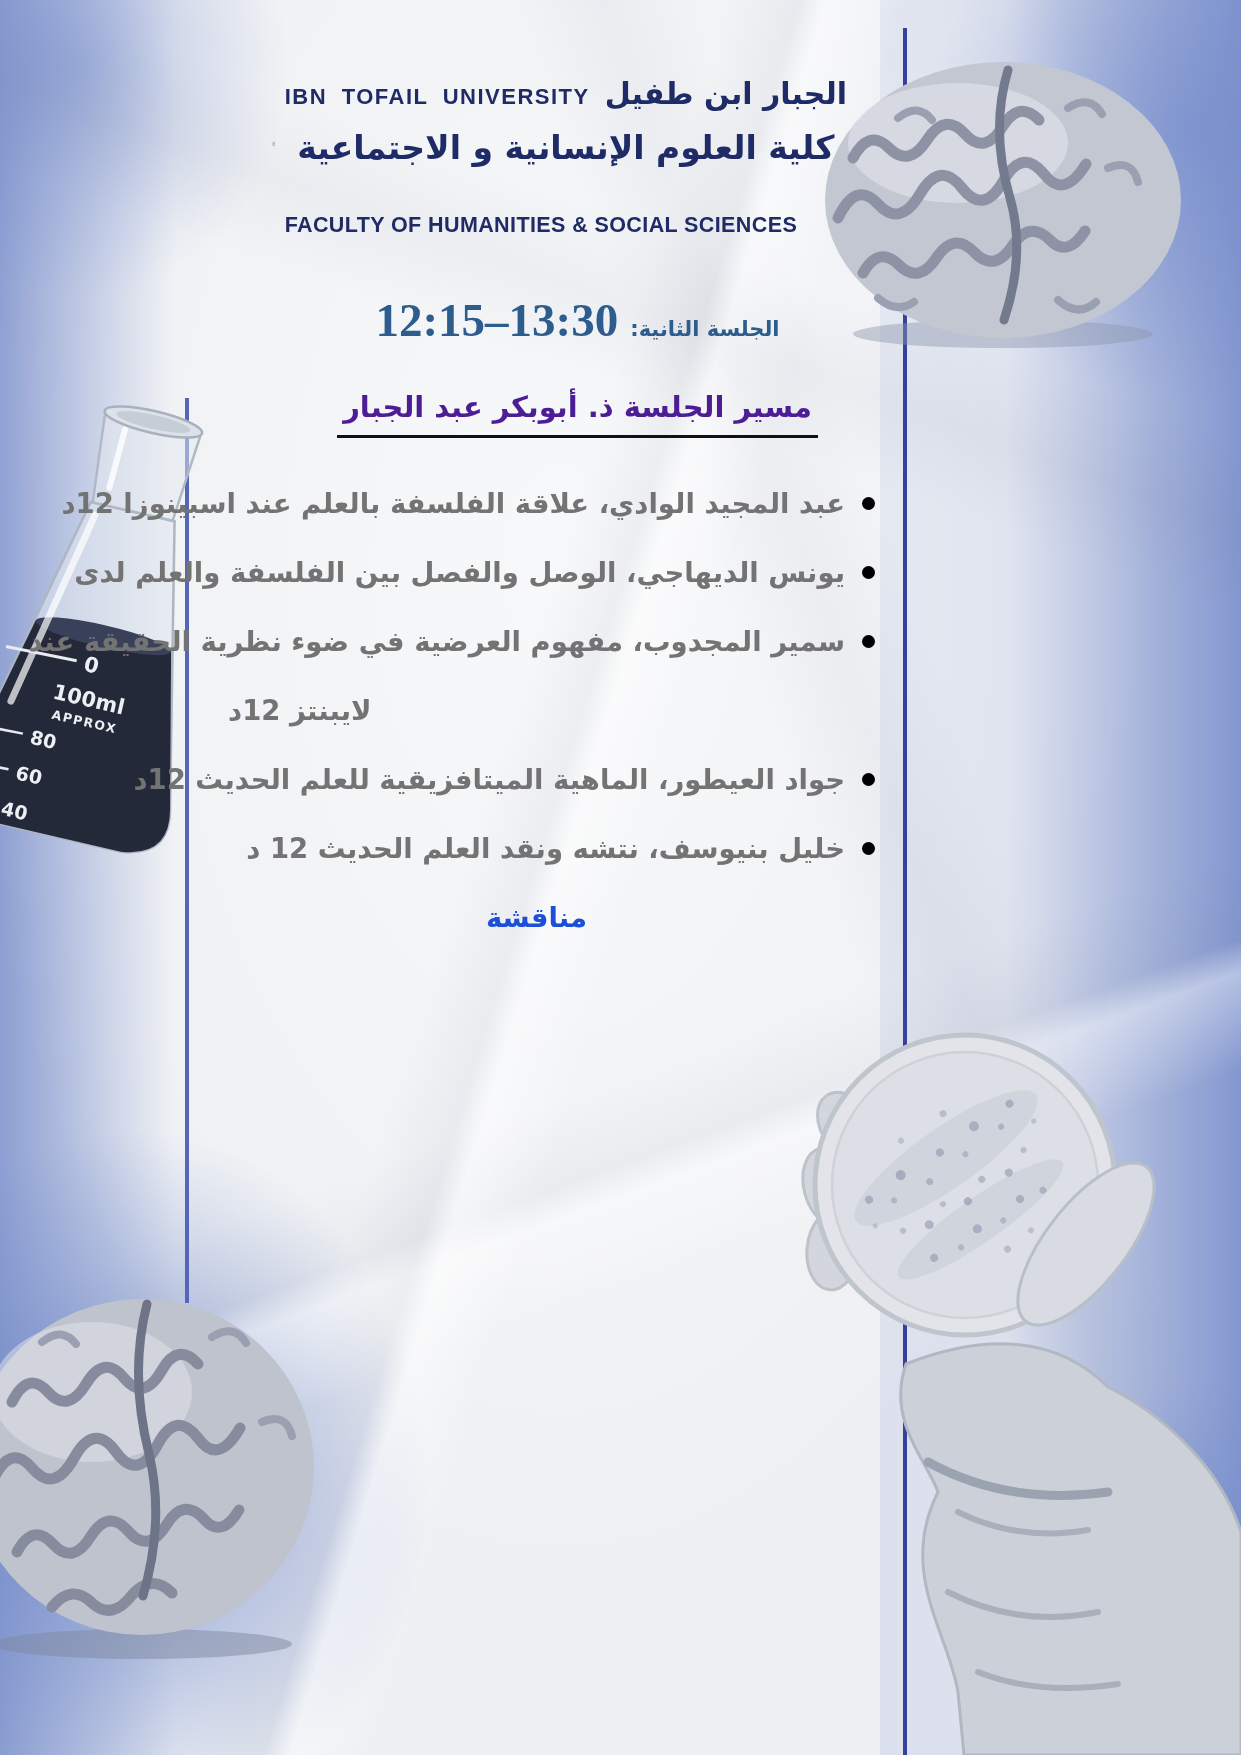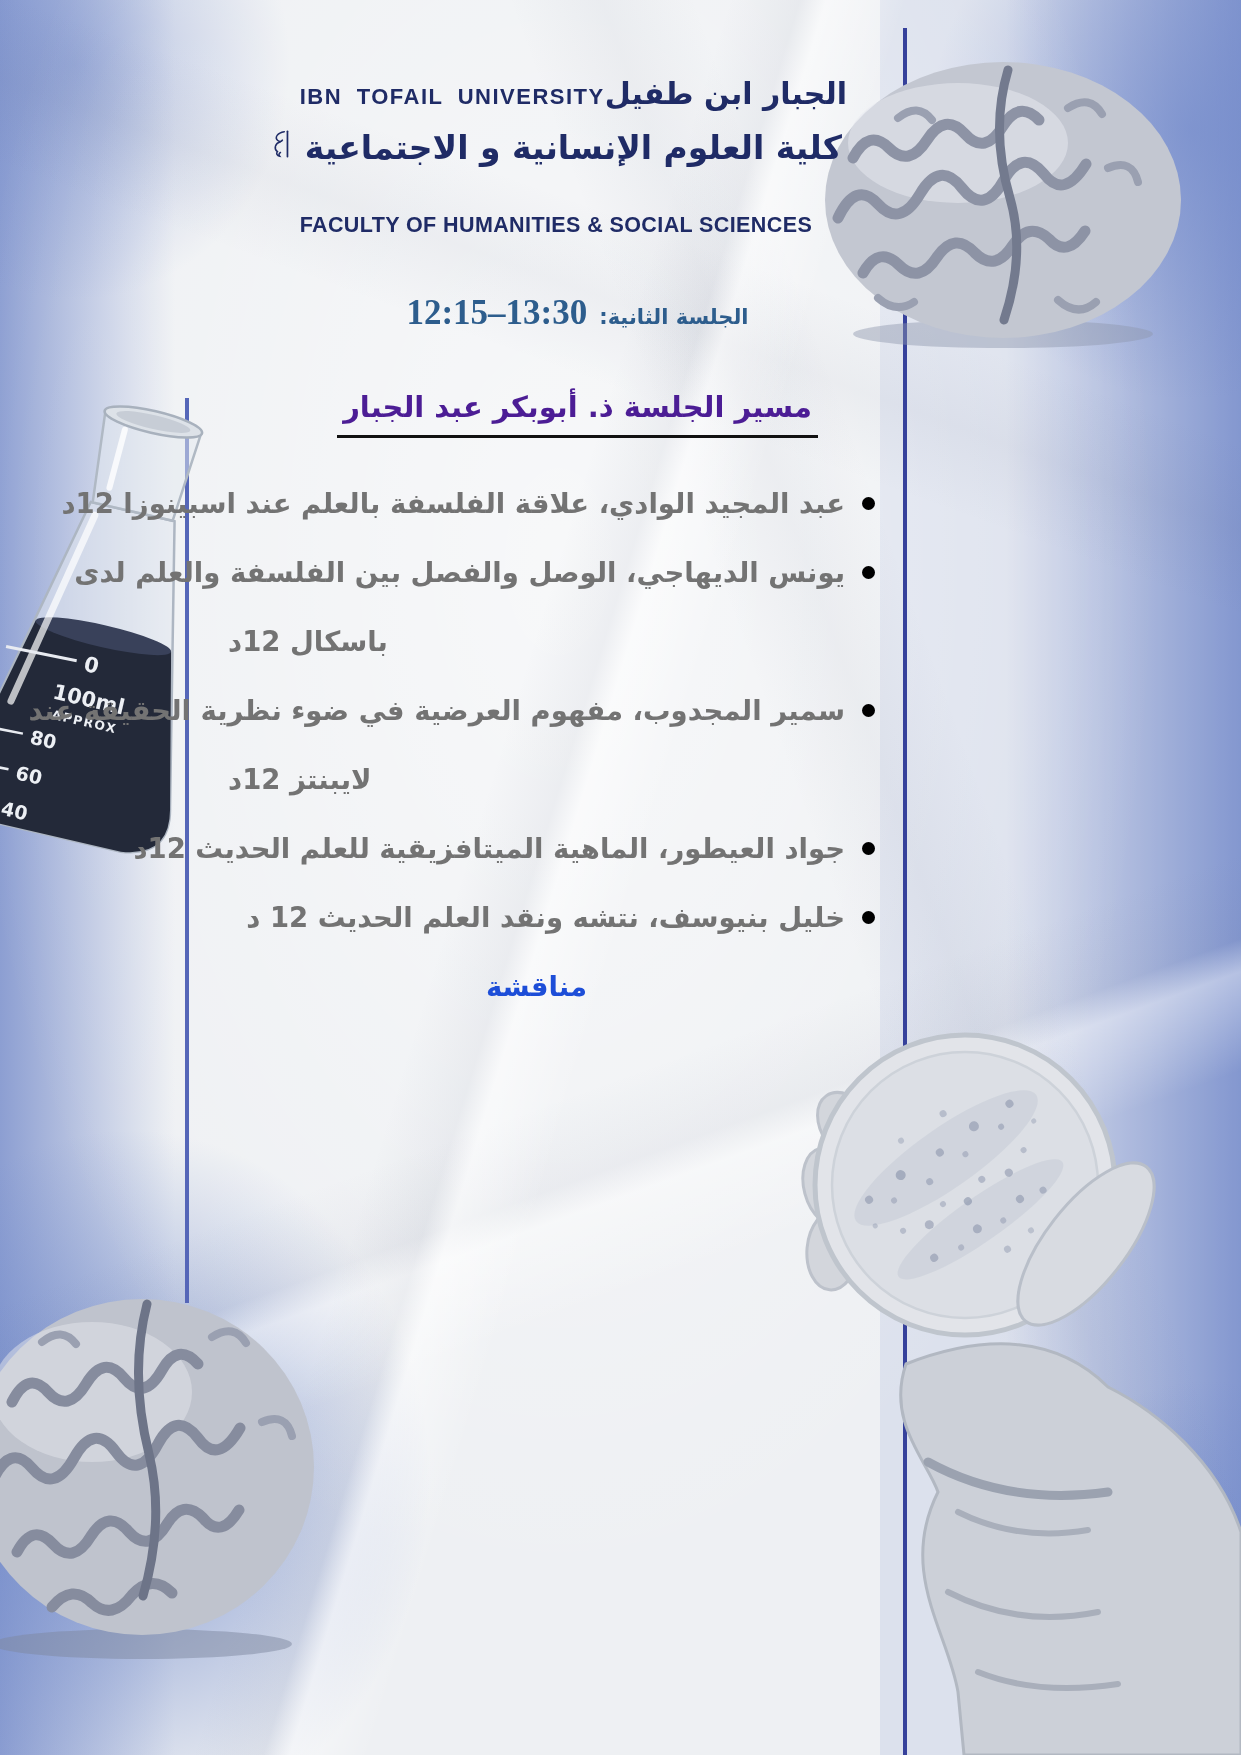--- a/index.html
+++ b/index.html
@@ -34,33 +34,33 @@
   
   .vline-right { left:903px; top:28px; width:4px; height:1727px; background:#36419b; z-index:2; }
   .vline-left  { left:185px; top:398px; width:4px; height:905px; background:#5566b8; z-index:2; }
 
   .decor { position:absolute; z-index:3; pointer-events:none; }
 
   
   .header { position:absolute; left:272px; top:68px; width:575px; height:152px;
             display:flex; align-items:stretch; z-index:5; }
   .logo-text { flex:1; padding-left:10px; color:#1f2b66; }
-  .lg-row1 { display:flex; align-items:baseline; gap:0; height:46px; padding-top:8px; }
+  .lg-row1 { display:flex; align-items:baseline; gap:15px; height:46px; padding-top:8px; }
   .lg-en1  { font-family:"Liberation Sans","DejaVu Sans",sans-serif; font-weight:bold;
              font-size:22px; letter-spacing:1.5px; word-spacing:7px; white-space:nowrap; }
   .lg-ar1  { font-size:30px; font-weight:bold; white-space:nowrap; }
   .lg-row2 { font-size:33px; font-weight:bold; text-align:center; height:52px; line-height:52px; white-space:nowrap; }
   .lg-row3 { font-family:"Liberation Sans","DejaVu Sans",sans-serif; font-weight:bold;
              font-size:21.5px; letter-spacing:.4px; white-space:nowrap; padding-top:4px;margin-top:35px; }
 
   
   .title-wrap { position:absolute; left:0; top:293px; width:1155px; text-align:center; z-index:5; }
   .title-inner { display:inline-flex; align-items:baseline; gap:12px; }
   .title-label { font-size:21px; font-weight:bold; }
-  .title-time  { font-family:"Liberation Serif","DejaVu Serif",serif; font-size:35px; font-weight:bold; }
+  .title-time  { font-family:"Liberation Serif","DejaVu Serif",serif; font-size:47px; font-weight:bold; }
 
   
   .mod-wrap { position:absolute; left:0; top:390px; width:1155px; text-align:center; z-index:5; }
   .moderator { display:inline-block; font-size:29px; font-weight:bold; color:#4c1d95;
                padding:0 6px 11px; border-bottom:3.5px solid #111; }
 
   
   .s-list { position:absolute; left:228px; top:470px; width:617px; z-index:5; }
   .s-item { position:relative; }
   .s-line { height:69px; line-height:66px; font-size:27.5px; font-weight:bold; color:#737373;
@@ -234,21 +234,20 @@
   </div>
 
   <div class="s-list">
       <div class="s-item" dir="rtl">
         <span class="bullet"></span>
         <div class="s-line single">عبد المجيد الوادي، علاقة الفلسفة بالعلم عند اسبينوزا 12د</div>
       </div>
       <div class="s-item" dir="rtl">
         <span class="bullet"></span>
         <div class="s-line stretch">يونس الديهاجي، الوصل والفصل بين الفلسفة والعلم لدى</div>
-        <div class="s-line left">باسكال 12د</div>
       </div>
       <div class="s-item" dir="rtl">
         <span class="bullet"></span>
         <div class="s-line stretch">سمير المجدوب، مفهوم العرضية في ضوء نظرية الحقيقة عند</div>
         <div class="s-line left">لايبنتز 12د</div>
       </div>
       <div class="s-item" dir="rtl">
         <span class="bullet"></span>
         <div class="s-line single">جواد العيطور، الماهية الميتافزيقية للعلم الحديث 12د</div>
       </div>

